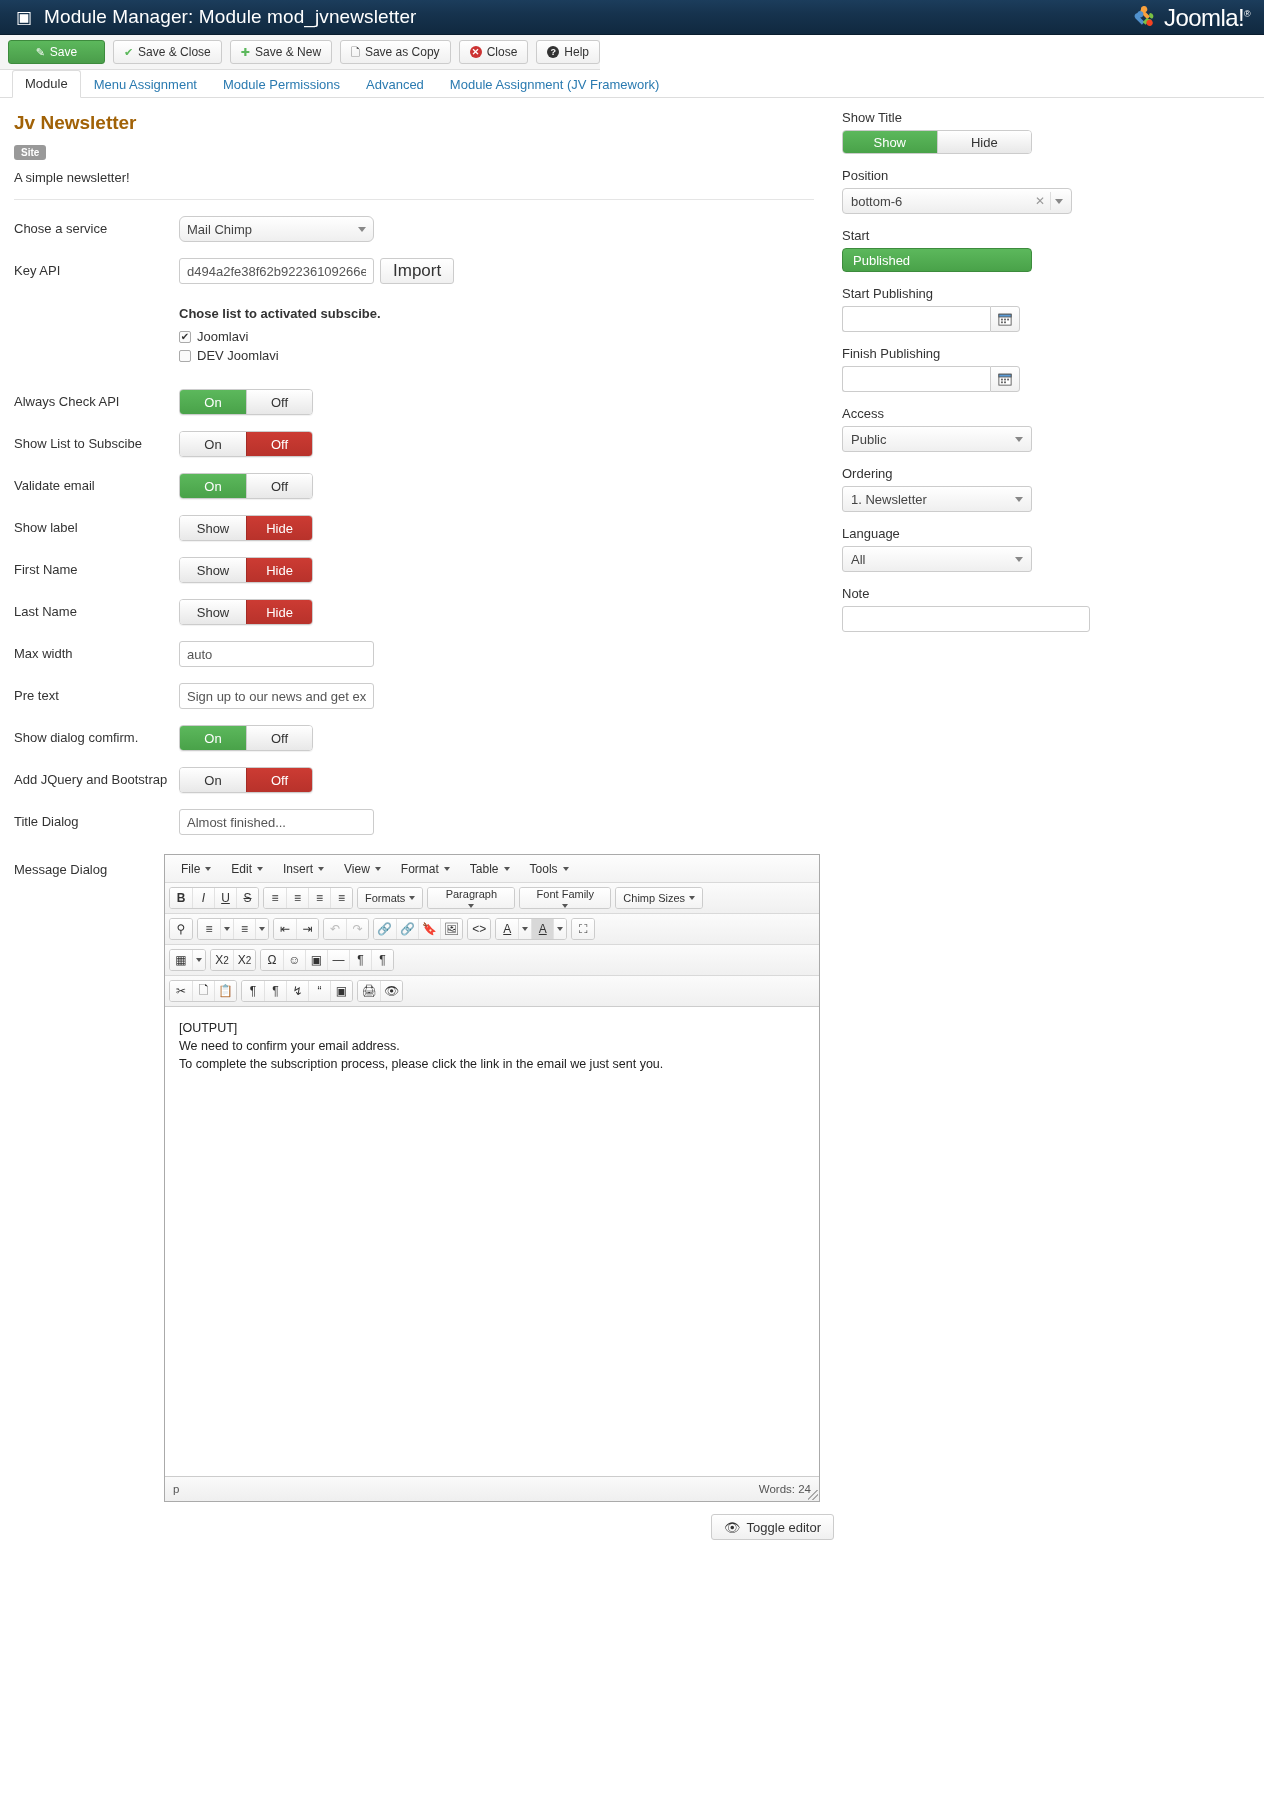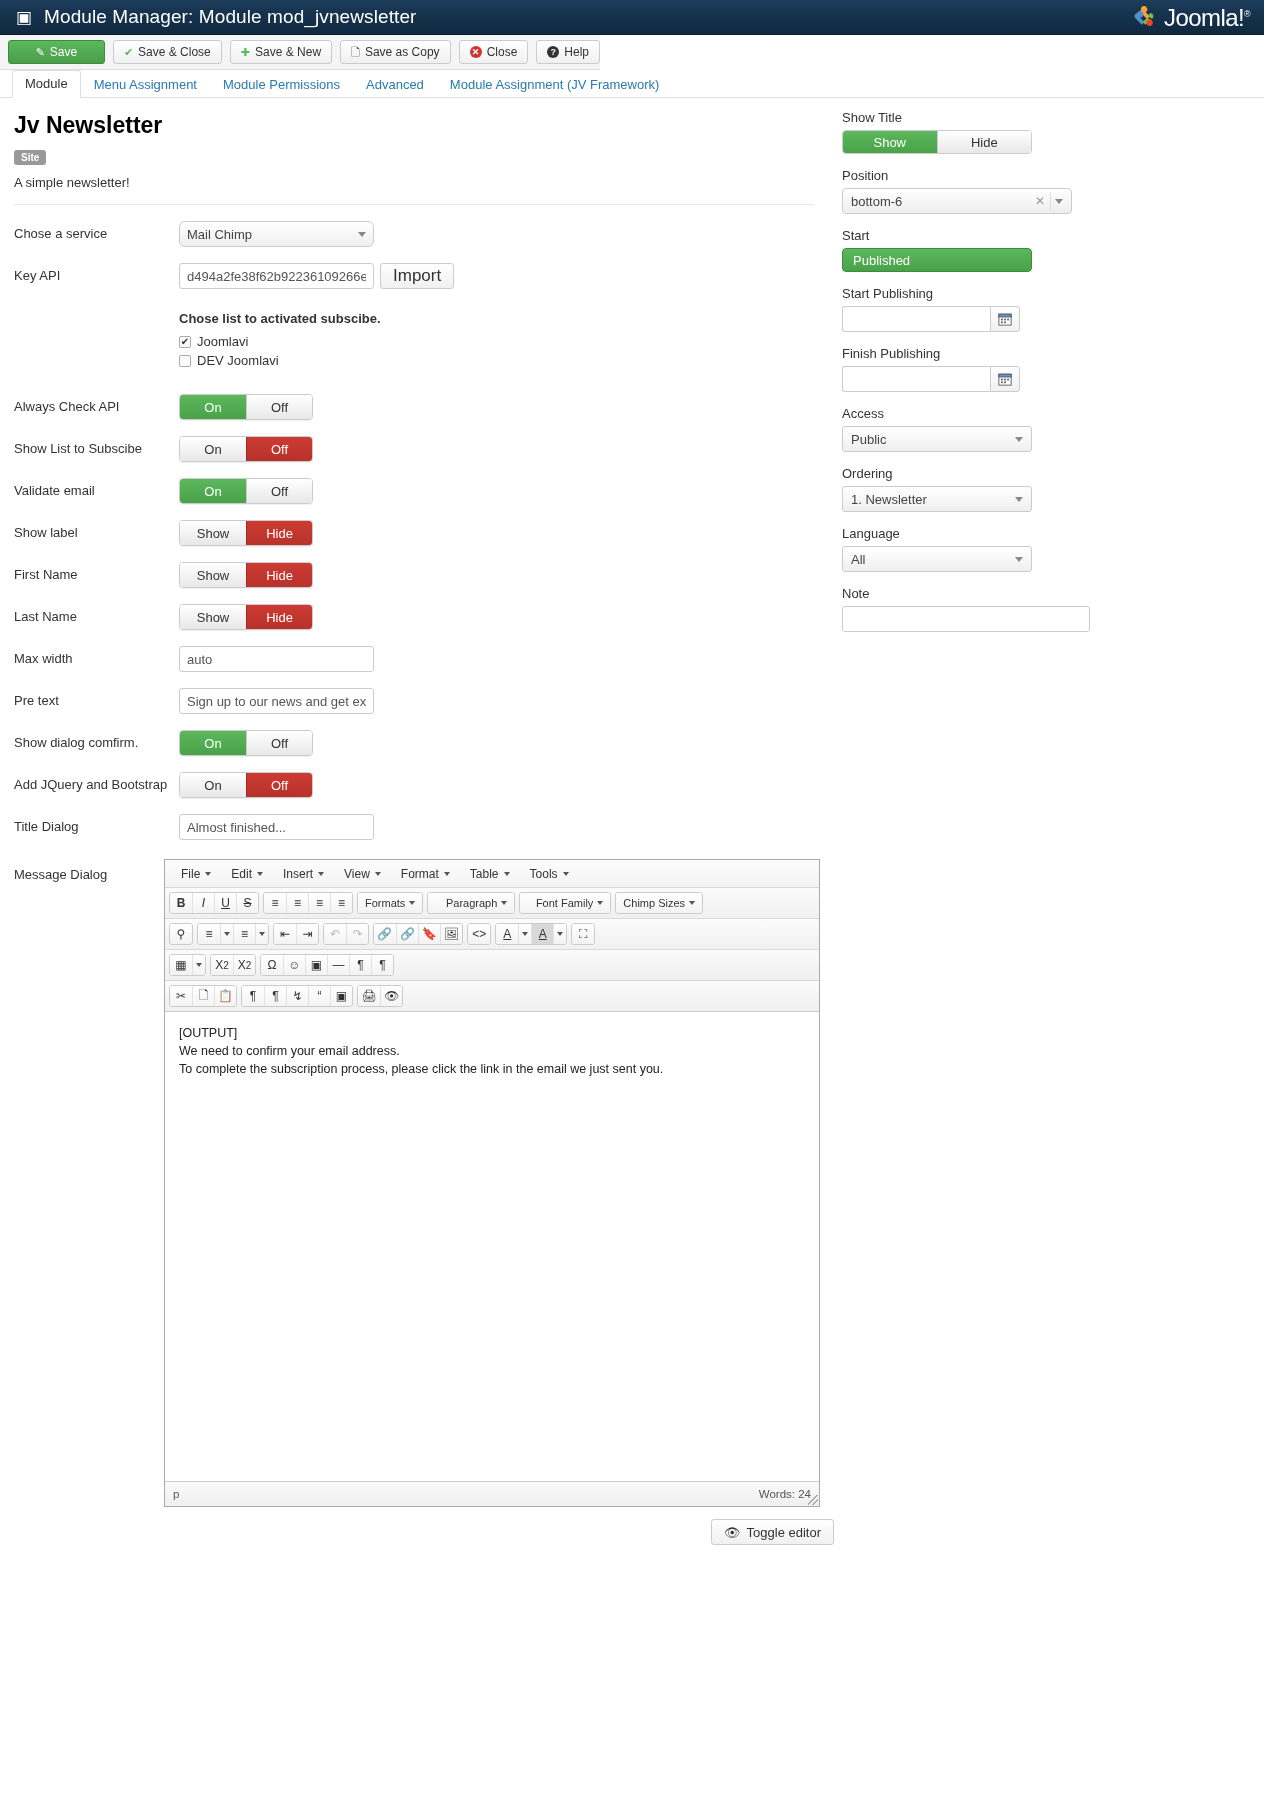--- a/index.html
+++ b/index.html
@@ -106,21 +106,21 @@
     background:#fff;
     border-color:#ddd;
     border-bottom:1px solid #fff;
   }
 
   
   .body-wrap { display:flex; }
   .main-col { width:820px; padding:14px 0 0 14px; }
   .side-col { width:260px; padding:12px 0 0 22px; }
 
-  .mod-title { font-size:23px; font-weight:bold; color:#000000; margin:0 0 10px 0; }
+  .mod-title { font-size:19px; font-weight:bold; color:#a16207; margin:0 0 10px 0; }
   .badge-site {
     display:inline-block;
     background:#999; color:#fff;
     font-size:10px; font-weight:bold;
     padding:2px 7px; border-radius:3px;
   }
   .mod-desc { font-size:13px; color:#333; margin:10px 0 0 0; }
   .hr { height:1px; background:#e5e5e5; margin:14px 0 0 0; width:800px; }
 
   
@@ -604,27 +604,27 @@
               <div class="tbtn">≡</div>
               <div class="tbtn">≡</div>
             </div>
             <div class="tgroup">
               <div class="tbtn wide">
                   <span>Formats</span>
                   <span class="mini-caret"></span>
                 </div>
             </div>
             <div class="tgroup">
-              <div class="tbtn wide" style="min-width:86px;justify-content:flex-end;">
+              <div class="tbtn wide" style="min-width:86px;justify-content:space-between;flex-direction:column;">
                   <span>Paragraph</span>
                   <span class="mini-caret"></span>
                 </div>
             </div>
             <div class="tgroup">
-              <div class="tbtn wide" style="min-width:90px;justify-content:flex-end;">
+              <div class="tbtn wide" style="min-width:90px;justify-content:space-between;flex-direction:column;">
                   <span>Font Family</span>
                   <span class="mini-caret"></span>
                 </div>
             </div>
             <div class="tgroup">
               <div class="tbtn wide" style="min-width:82px;justify-content:space-between;">
                   <span>Chimp Sizes</span>
                   <span class="mini-caret"></span>
                 </div>
             </div>

